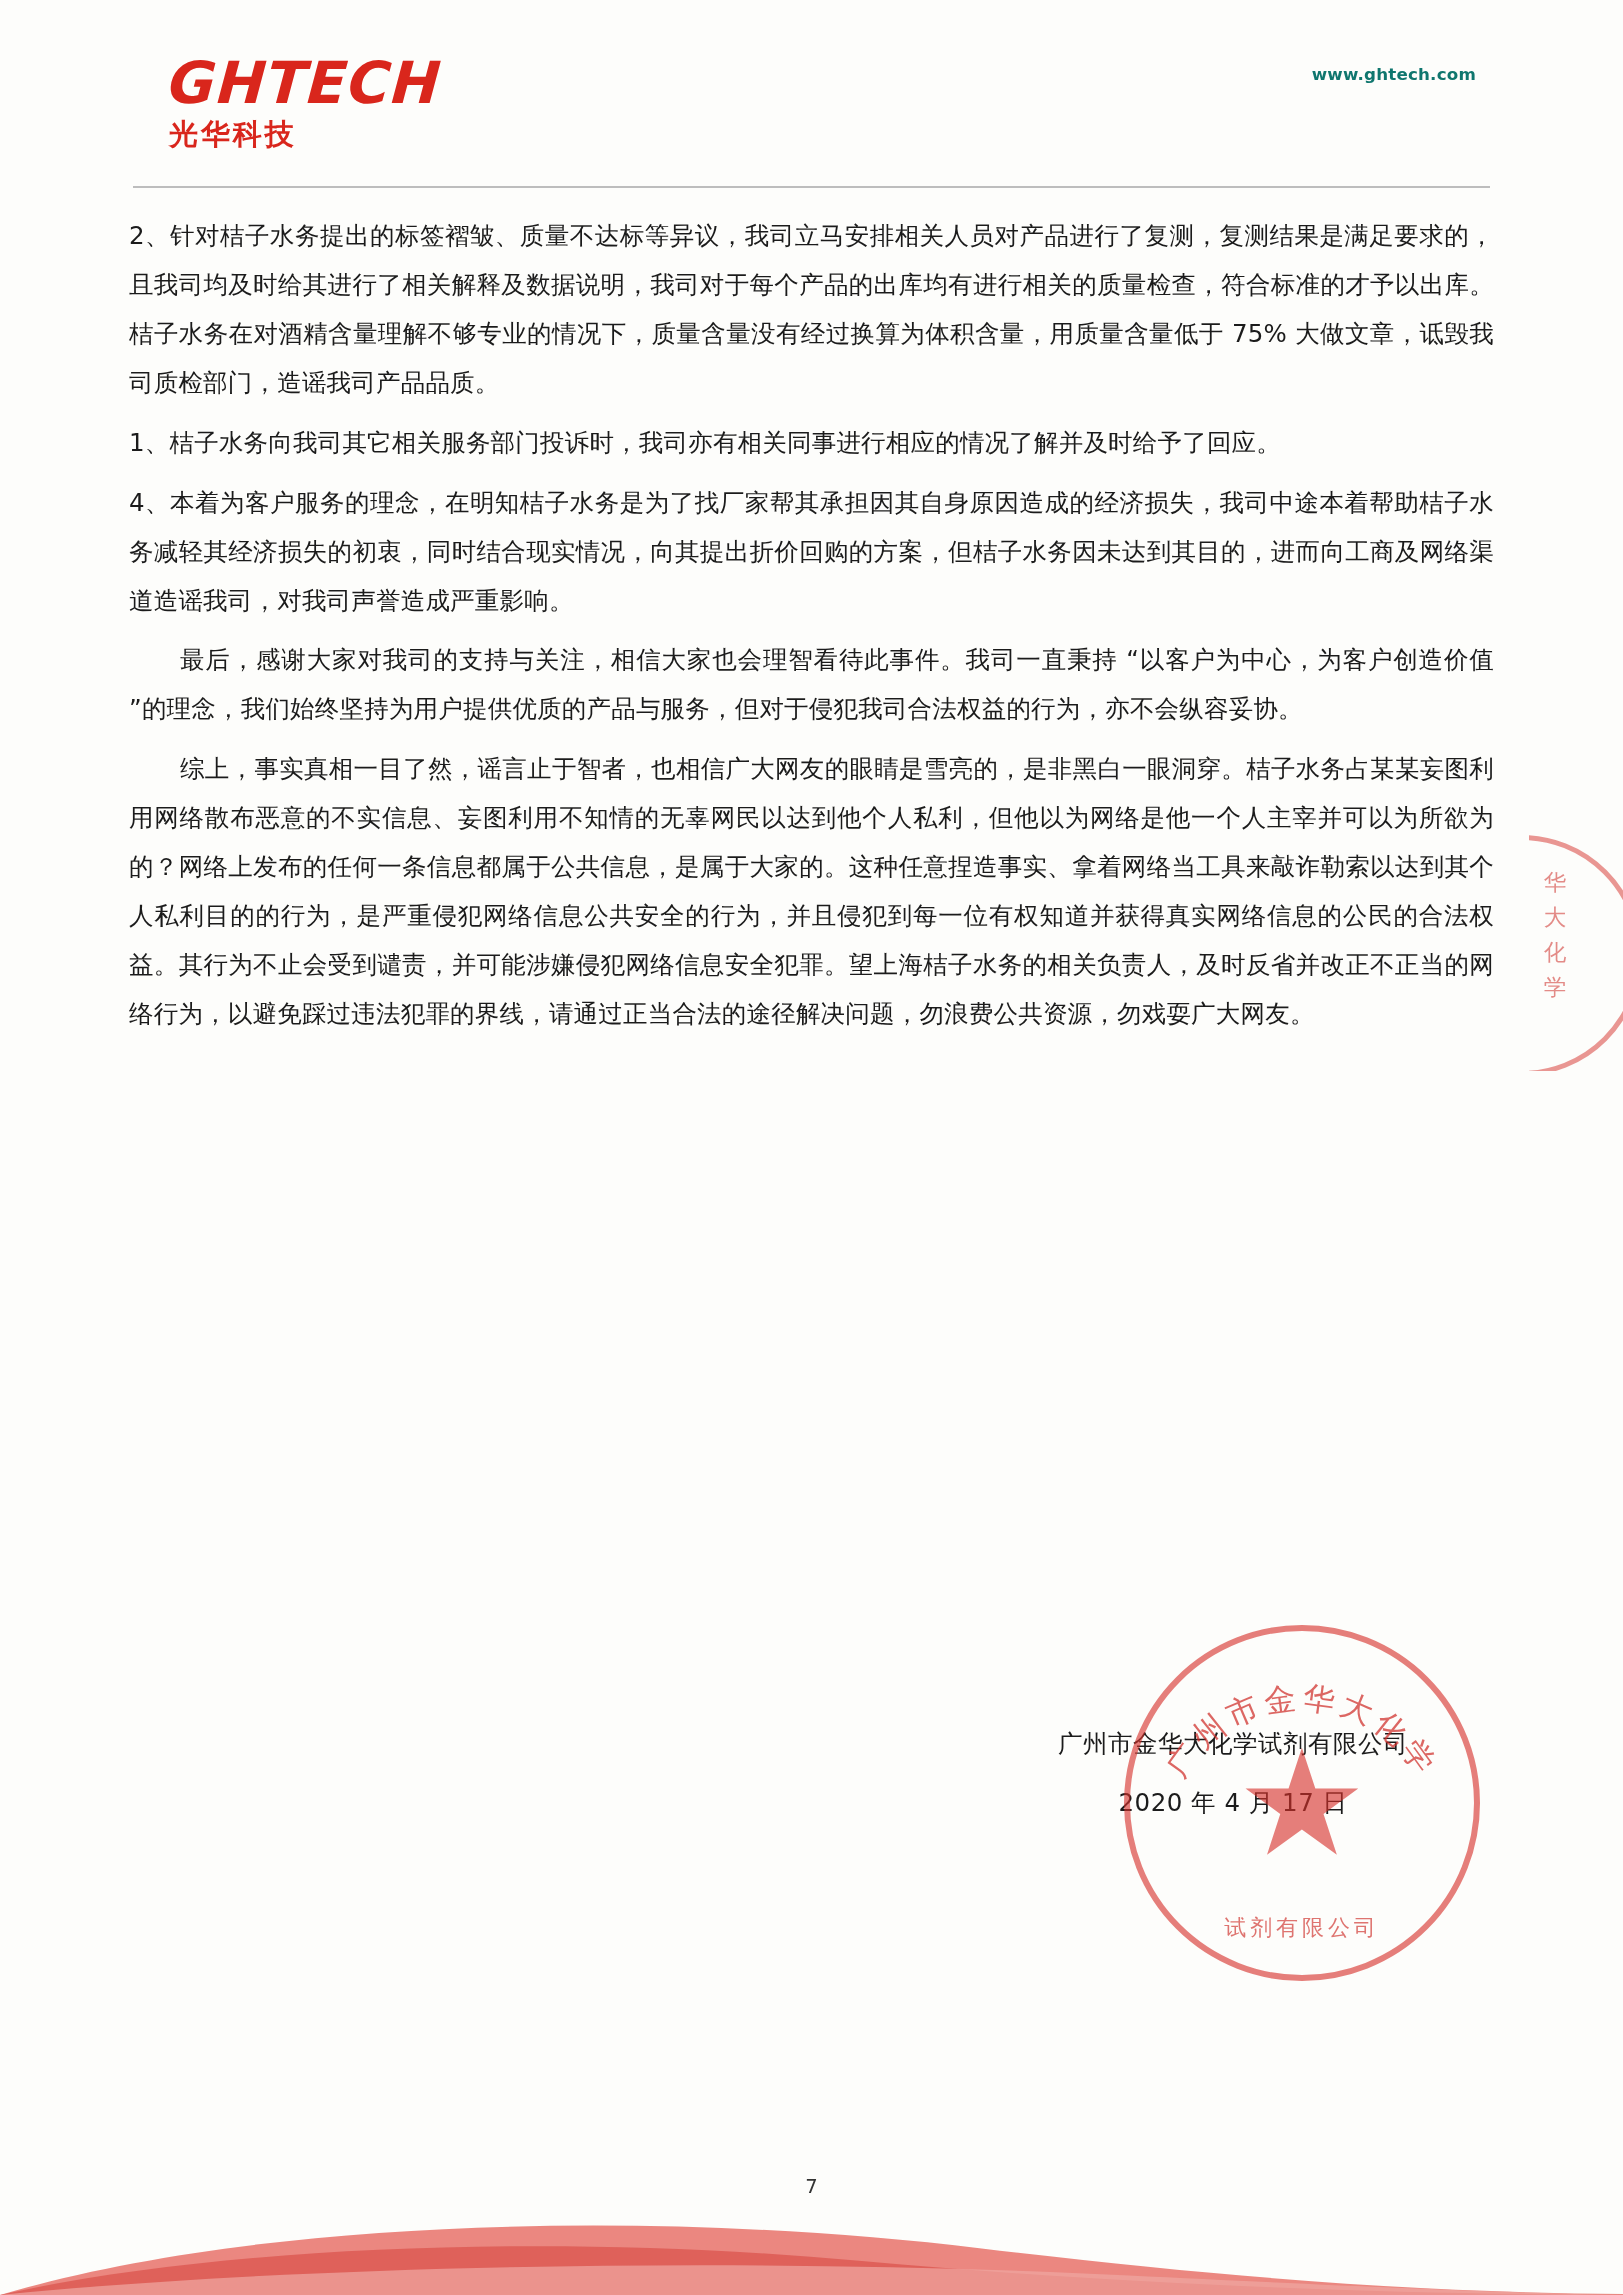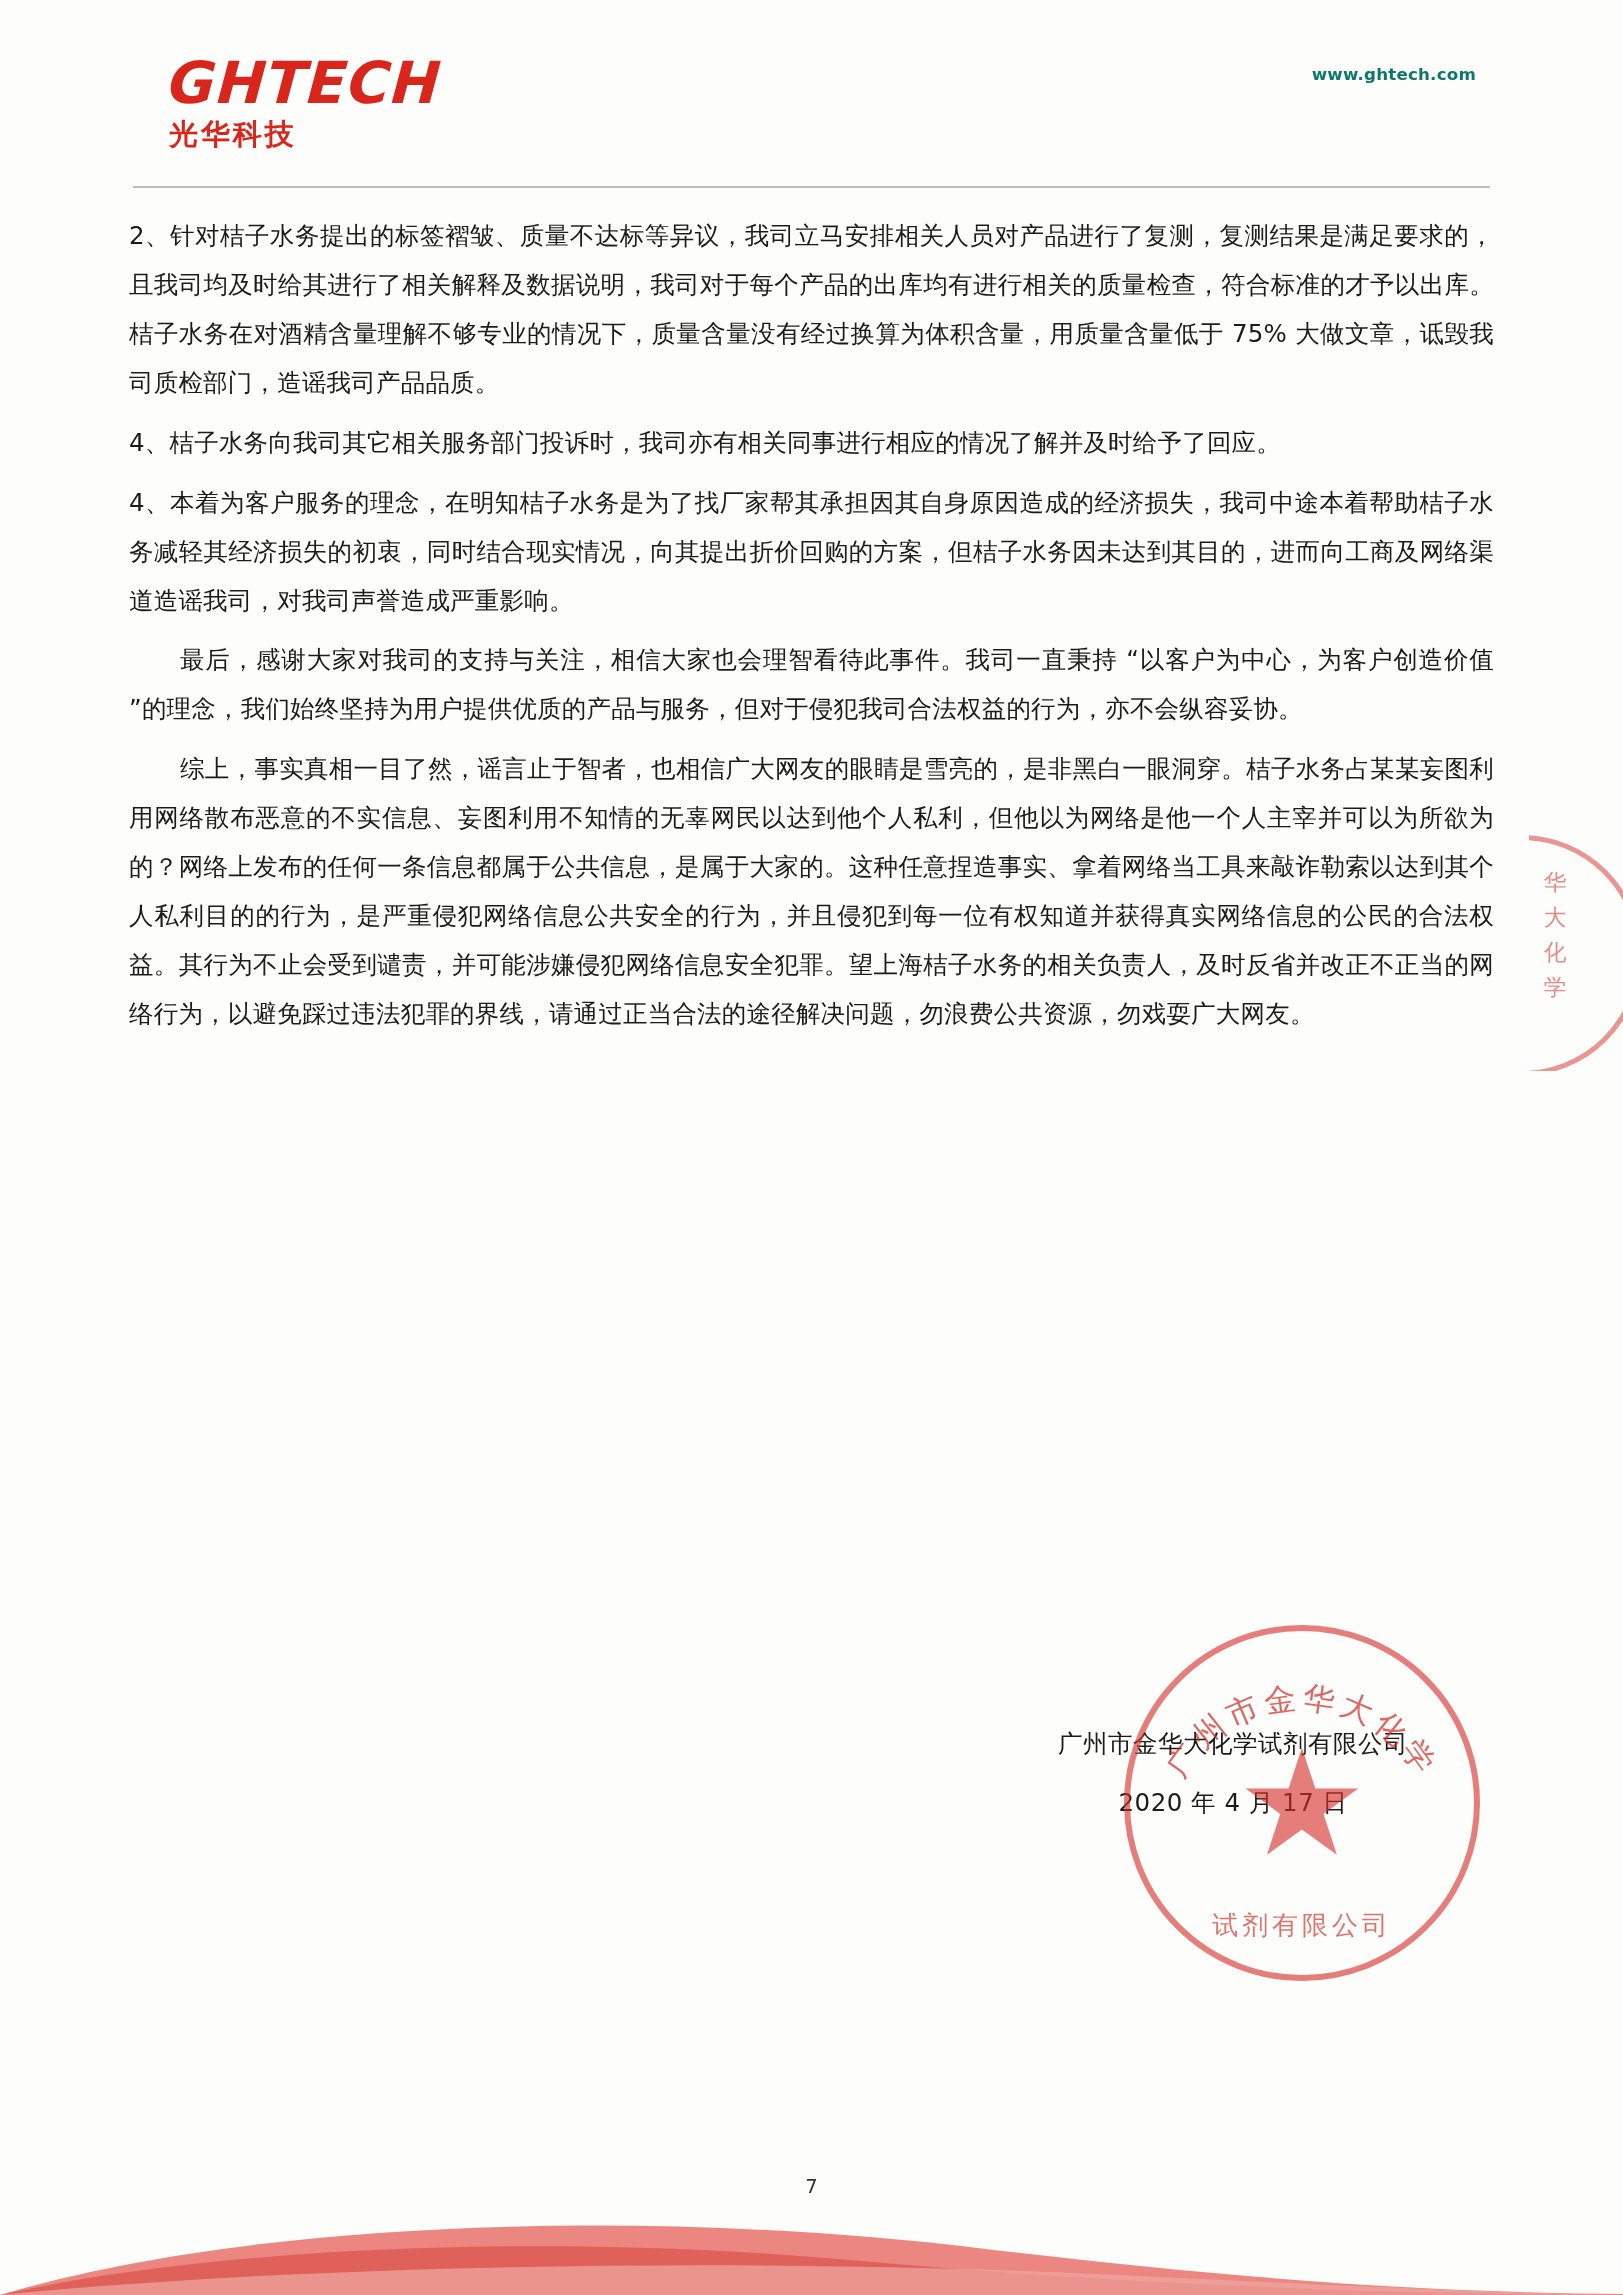--- a/index.html
+++ b/index.html
@@ -144,21 +144,21 @@
     fill: rgba(206, 45, 40, 0.72);
     font-size: 64px;
     font-family: "DejaVu Sans", "Liberation Sans", sans-serif;
     letter-spacing: 10px;
   }
   .stamp-bottom-text {
     position: absolute;
     left: 50%;
     bottom: 32px;
     transform: translateX(-50%);
-    font-size: 26px;
+    font-size: 22px;
     color: rgba(206, 45, 40, 0.66);
     letter-spacing: 3.9px;
     white-space: nowrap;
   }
   .stamp-edge {
     position: absolute;
     right: -34px;
     top: 835px;
     width: 128px;
     height: 236px;
@@ -213,21 +213,21 @@
     <div class="logo-block">
       <div class="logo-latin">GHTECH</div>
       <div class="logo-cn">光华科技</div>
     </div>
     <div class="header-url">www.ghtech.com</div>
     <div class="header-rule"></div>
   </div>
 
   <div class="content">
     <p class="para">2、针对桔子水务提出的标签褶皱、质量不达标等异议，我司立马安排相关人员对产品进行了复测，复测结果是满足要求的，且我司均及时给其进行了相关解释及数据说明，我司对于每个产品的出库均有进行相关的质量检查，符合标准的才予以出库。桔子水务在对酒精含量理解不够专业的情况下，质量含量没有经过换算为体积含量，用质量含量低于 75% 大做文章，诋毁我司质检部门，造谣我司产品品质。</p>
-    <p class="para">4、桔子水务向我司其它相关服务部门投诉时，我司亦有相关同事进行相应的情况了解并及时给予了回应。</p>
+    <p class="para">1、桔子水务向我司其它相关服务部门投诉时，我司亦有相关同事进行相应的情况了解并及时给予了回应。</p>
     <p class="para">4、本着为客户服务的理念，在明知桔子水务是为了找厂家帮其承担因其自身原因造成的经济损失，我司中途本着帮助桔子水务减轻其经济损失的初衷，同时结合现实情况，向其提出折价回购的方案，但桔子水务因未达到其目的，进而向工商及网络渠道造谣我司，对我司声誉造成严重影响。</p>
     <p class="para indent">最后，感谢大家对我司的支持与关注，相信大家也会理智看待此事件。我司一直秉持 “以客户为中心，为客户创造价值 ”的理念，我们始终坚持为用户提供优质的产品与服务，但对于侵犯我司合法权益的行为，亦不会纵容妥协。</p>
     <p class="para indent">综上，事实真相一目了然，谣言止于智者，也相信广大网友的眼睛是雪亮的，是非黑白一眼洞穿。桔子水务占某某妄图利用网络散布恶意的不实信息、妄图利用不知情的无辜网民以达到他个人私利，但他以为网络是他一个人主宰并可以为所欲为的？网络上发布的任何一条信息都属于公共信息，是属于大家的。这种任意捏造事实、拿着网络当工具来敲诈勒索以达到其个人私利目的的行为，是严重侵犯网络信息公共安全的行为，并且侵犯到每一位有权知道并获得真实网络信息的公民的合法权益。其行为不止会受到谴责，并可能涉嫌侵犯网络信息安全犯罪。望上海桔子水务的相关负责人，及时反省并改正不正当的网络行为，以避免踩过违法犯罪的界线，请通过正当合法的途径解决问题，勿浪费公共资源，勿戏耍广大网友。</p>
   </div>
 
   <div class="stamp-edge">
     <div class="ring"></div>
     <div class="etxt">华大化学</div>
   </div>
 

